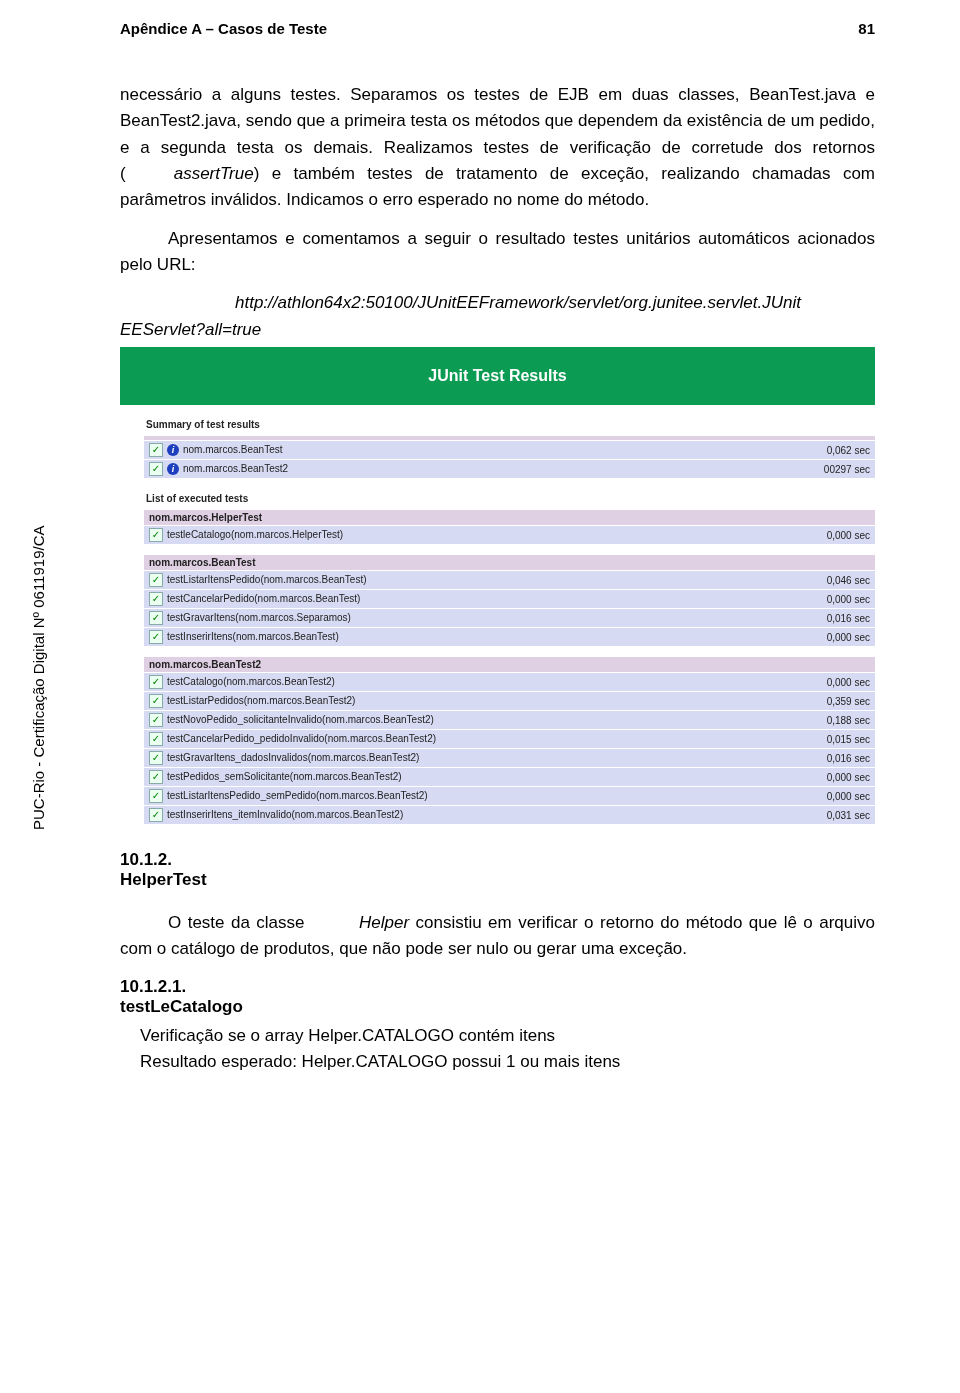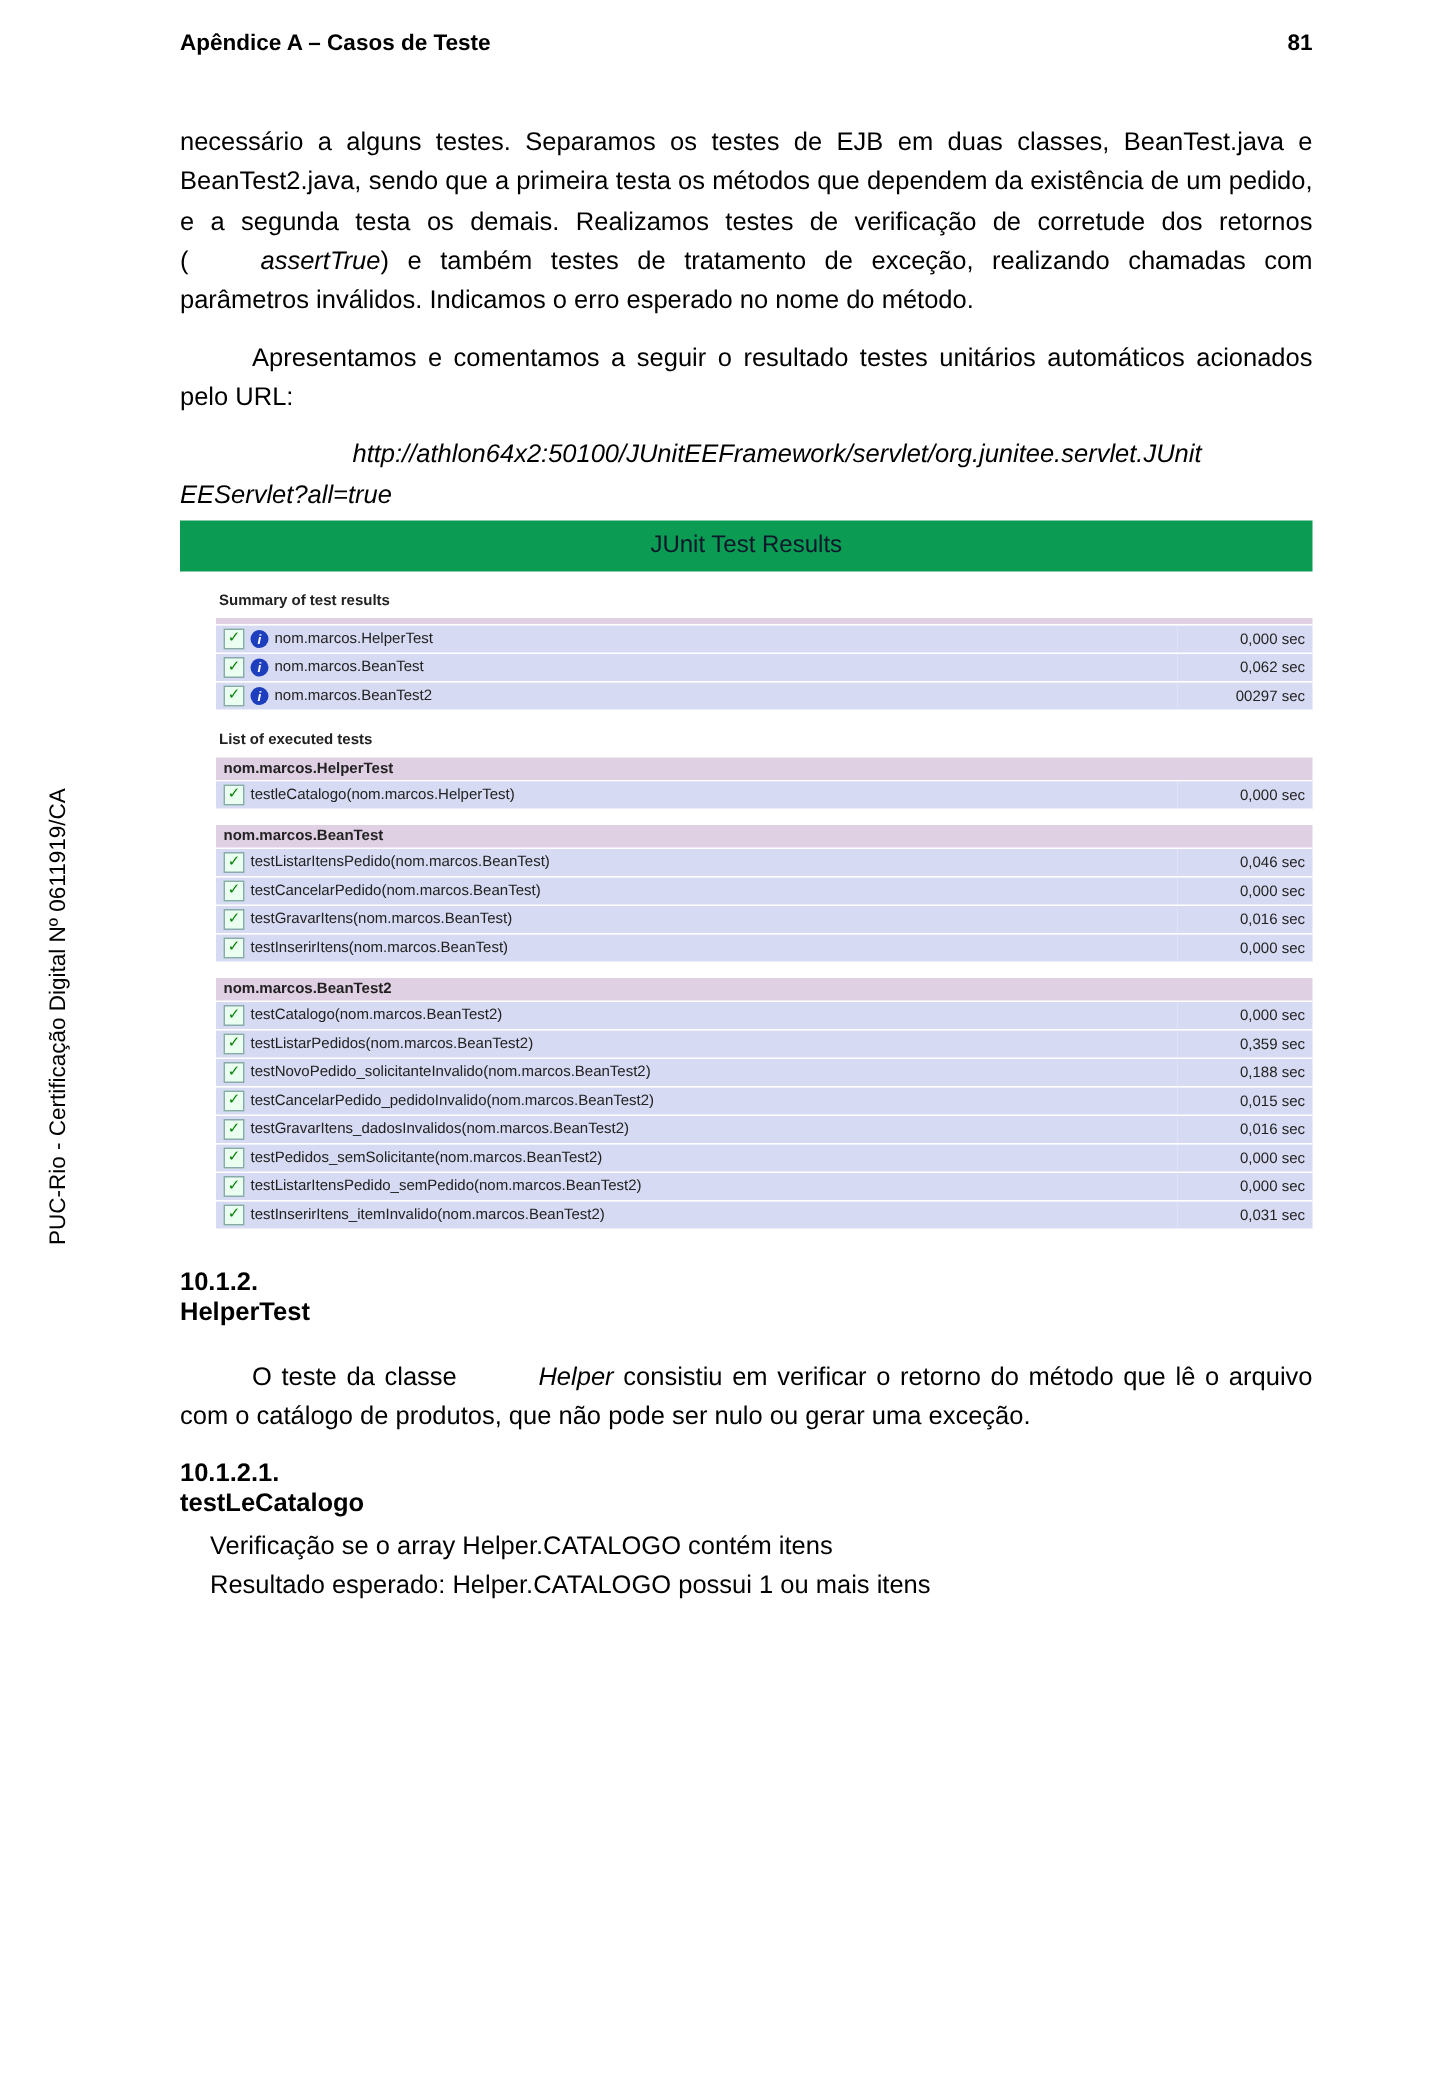--- a/index.html
+++ b/index.html
@@ -46,25 +46,25 @@
   }
   .eeserv {
     font-size: 17px;
     font-style: italic;
     line-height: 1.55;
     margin-bottom: 4px;
   }
   
   .junit-banner {
     background: #0b9b53;
-    color: #0f172a;
-    font-weight: normal;
+    color: #ffffff;
+    font-weight: bold;
     font-size: 16px;
     text-align: center;
-    padding: 8px 0;
+    padding: 20px 0;
     font-family: Verdana, Arial, sans-serif;
   }
   .junit-wrap {
     font-family: Verdana, Arial, sans-serif;
     font-size: 10px;
     color: #222;
     padding-left: 24px;
   }
   .junit-h {
     font-weight: bold;
@@ -154,24 +154,20 @@
   <div class="junit-banner">JUnit Test Results</div>
 
   <div class="junit-wrap">
     <div class="junit-h">Summary of test results</div>
     <table class="jtable">
       <tbody>
           <tr class="headrow">
             <td colspan="2" style="padding:0;height:4px;"></td>
           </tr>
       <tr>
-        <td><span class="chk">✓</span><span class="info-icon">i</span><span>nom.marcos.HelperTest</span></td>
-        <td class="time">0,000 sec</td>
-      </tr>
-      <tr>
         <td><span class="chk">✓</span><span class="info-icon">i</span><span>nom.marcos.BeanTest</span></td>
         <td class="time">0,062 sec</td>
       </tr>
       <tr>
         <td><span class="chk">✓</span><span class="info-icon">i</span><span>nom.marcos.BeanTest2</span></td>
         <td class="time">00297 sec</td>
       </tr>
     </tbody>
       </table>
 
@@ -193,21 +189,21 @@
       <tbody>
           <tr>
             <td><span class="chk">✓</span><span>testListarItensPedido(nom.marcos.BeanTest)</span></td>
             <td class="time">0,046 sec</td>
           </tr>
       <tr>
             <td><span class="chk">✓</span><span>testCancelarPedido(nom.marcos.BeanTest)</span></td>
             <td class="time">0,000 sec</td>
           </tr>
       <tr>
-            <td><span class="chk">✓</span><span>testGravarItens(nom.marcos.BeanTest)</span></td>
+            <td><span class="chk">✓</span><span>testGravarItens(nom.marcos.Separamos)</span></td>
             <td class="time">0,016 sec</td>
           </tr>
       <tr>
             <td><span class="chk">✓</span><span>testInserirItens(nom.marcos.BeanTest)</span></td>
             <td class="time">0,000 sec</td>
           </tr>
     </tbody>
       </table>
 
     <div style="height:10px"></div>

